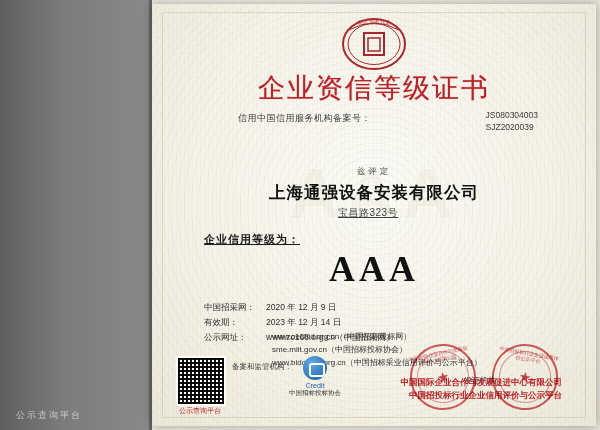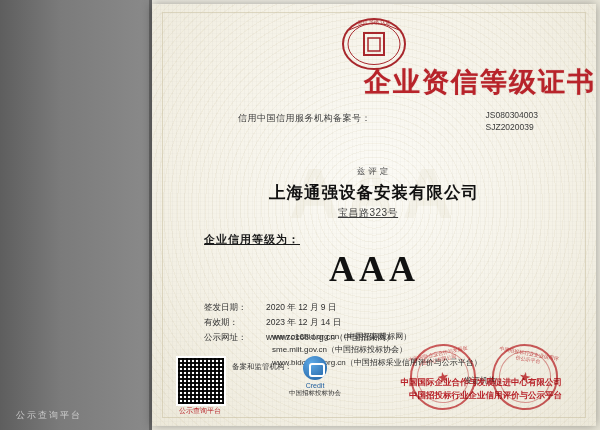--- a/index.html
+++ b/index.html
@@ -43,23 +43,23 @@
     content:"";position:absolute;right:0;top:0;bottom:0;width:3px;
     background:rgba(0,0,0,.25);
   }
   
   .emblem{
     position:absolute;left:50%;top:10px;transform:translateX(-50%);
     width:70px;height:60px;
   }
   
   .title{
-    position:absolute;left:0;right:0;top:60px;text-align:right;
+    position:absolute;left:0;right:0;top:66px;text-align:center;
     font-family:"DejaVu Sans","Liberation Sans",sans-serif;
-    font-size:27px;font-weight:bold;letter-spacing:2px;
+    font-size:27px;font-weight:normal;letter-spacing:2px;
     color:#b8232a;
     text-shadow:0 0 1px rgba(160,20,25,.5);
   }
   .subtitle{
     position:absolute;left:52px;top:108px;
     font-size:9px;color:#3b3b3b;letter-spacing:.5px;margin-left:34px;
   }
   .recnum{
     position:absolute;right:58px;top:105px;text-align:left;
     font-size:8.5px;color:#3b3b3b;line-height:12px;
@@ -213,21 +213,21 @@
 
     <div class="hereby">兹评定</div>
     <div class="company">上海通强设备安装有限公司</div>
     <div class="addr">宝昌路323号</div>
 
     <div class="gradelabel">企业信用等级为：</div>
     <div class="grade">AAA</div>
 
     <div class="details">
       <div class="drow">
-        <div class="dlabel">签发日期：</div>
+        <div class="dlabel">中国招采网：</div>
         <div class="dval">2020 年 12 月 9 日</div>
       </div>
       <div class="drow">
         <div class="dlabel">有效期：</div>
         <div class="dval">2023 年 12 月 14 日</div>
       </div>
       <div class="drow">
         <div class="dlabel">公示网址：</div>
         <div class="dval">www.zc168.org.cn（中国招采网）</div>
       </div>

